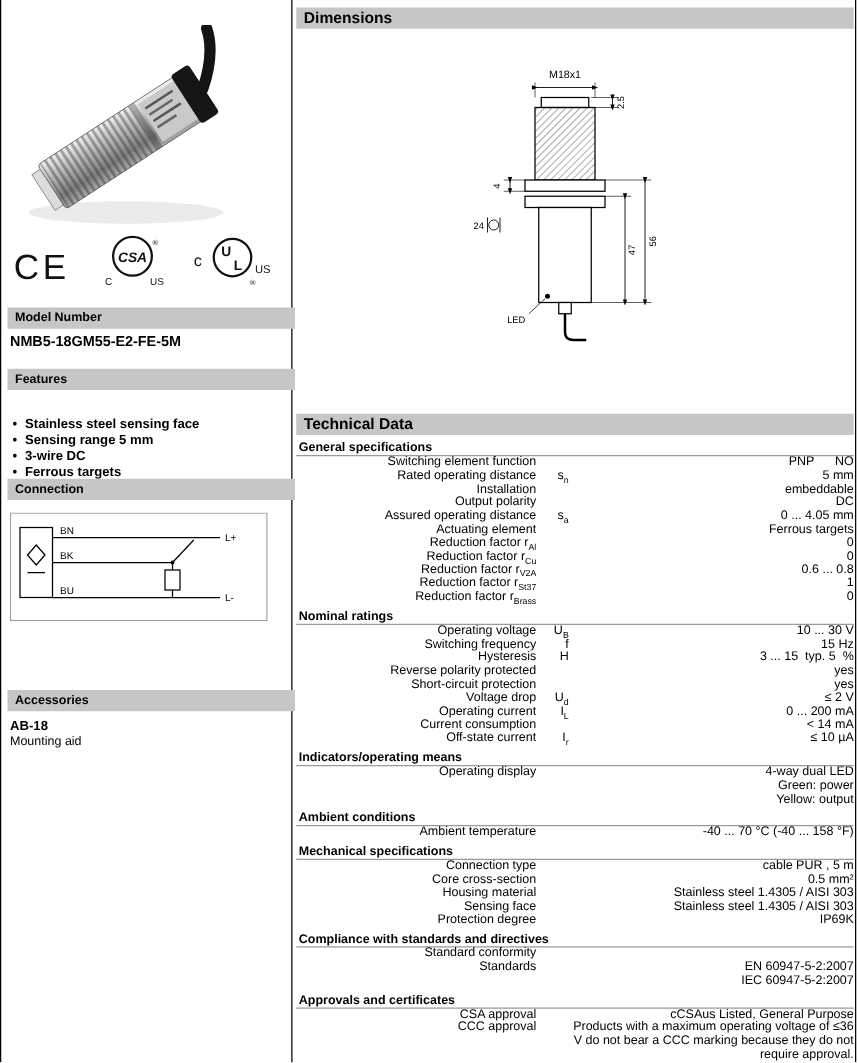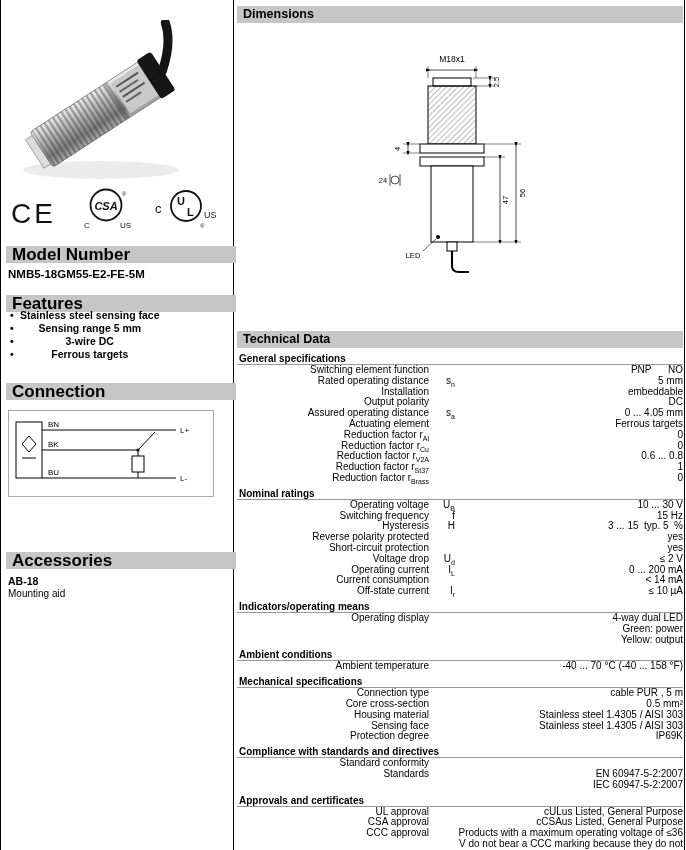--- a/index.html
+++ b/index.html
@@ -5,29 +5,29 @@
   html,body{margin:0;padding:0;background:#fff;}
   .page{position:relative;width:686px;height:850px;background:#fff;overflow:hidden;
         font-family:"Liberation Sans",sans-serif;color:#000;}
   .edge{position:absolute;top:0;width:1px;height:850px;background:#000;}
   .edge.l{left:0;} .edge.m{left:233px;} .edge.r{left:684px;}
 
   .col-left{position:absolute;left:6px;top:0;width:224px;height:850px;}
   .col-right{position:absolute;left:237px;top:0;width:446px;height:746px;}
 
   .bar{position:absolute;left:0;width:224px;height:13px;background:#c6c6c6;
-       font-weight:bold;font-size:17px;line-height:13px;padding:2px 0 2px 6px;box-sizing:content-box;}
+       font-weight:bold;font-size:10px;line-height:13px;padding:2px 0 2px 6px;box-sizing:content-box;}
   .col-right .bar{width:440px;font-size:12.5px;}
 
   .photo{position:absolute;top:20px;left:0;}
   .logos{position:absolute;top:186px;left:4px;display:flex;gap:14px;align-items:flex-end;}
 
   .model{position:absolute;top:268px;left:2px;font-size:11.5px;font-weight:bold;}
 
-  ul.features{position:absolute;top:309px;left:2px;margin:0;padding:0;list-style:none;text-align:center;}
+  ul.features{position:absolute;top:333px;left:2px;margin:0;padding:0;list-style:none;}
   ul.features li{font-size:10.5px;font-weight:bold;line-height:13px;padding-left:12px;position:relative;}
   ul.features li::before{content:"•";position:absolute;left:2px;}
 
   .connsvg{position:absolute;top:410px;left:2px;}
 
   .acc-name{position:absolute;top:575px;left:2px;font-size:10.5px;font-weight:bold;}
   .acc-desc{position:absolute;top:588px;left:2px;font-size:10px;}
 
   .dimsvg{position:absolute;top:30px;left:0;}
 
@@ -351,25 +351,20 @@
           <div class="tv"></div>
         </div>
         <div class="trow ind2">
           <div class="tl">Standards</div>
           <div class="ts"></div>
           <div class="tv">EN 60947-5-2:2007
 IEC 60947-5-2:2007</div>
         </div>
         <div class="tsec">Approvals and certificates</div>
         <div class="trow">
-          <div class="tl">UL approval</div>
-          <div class="ts"></div>
-          <div class="tv">cULus Listed, General Purpose</div>
-        </div>
-        <div class="trow">
           <div class="tl">CSA approval</div>
           <div class="ts"></div>
           <div class="tv">cCSAus Listed, General Purpose</div>
         </div>
         <div class="trow">
           <div class="tl">CCC approval</div>
           <div class="ts"></div>
           <div class="tv">Products with a maximum operating voltage of ≤36 V do not bear a CCC marking because they do not require approval.</div>
         </div>
       </div>

